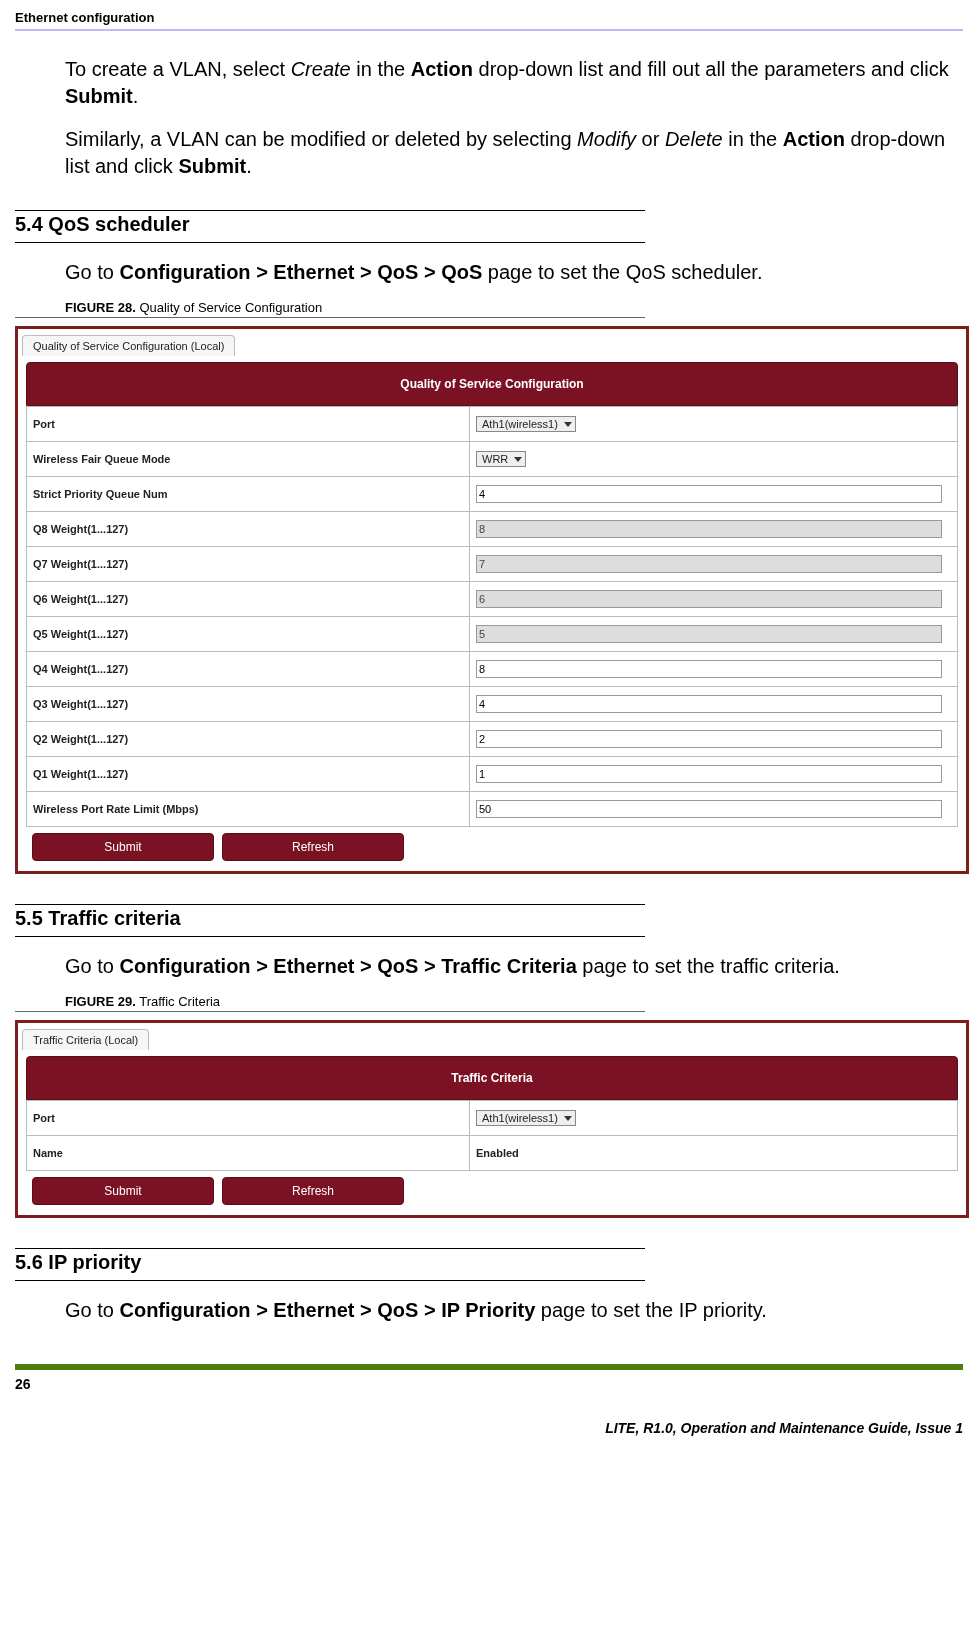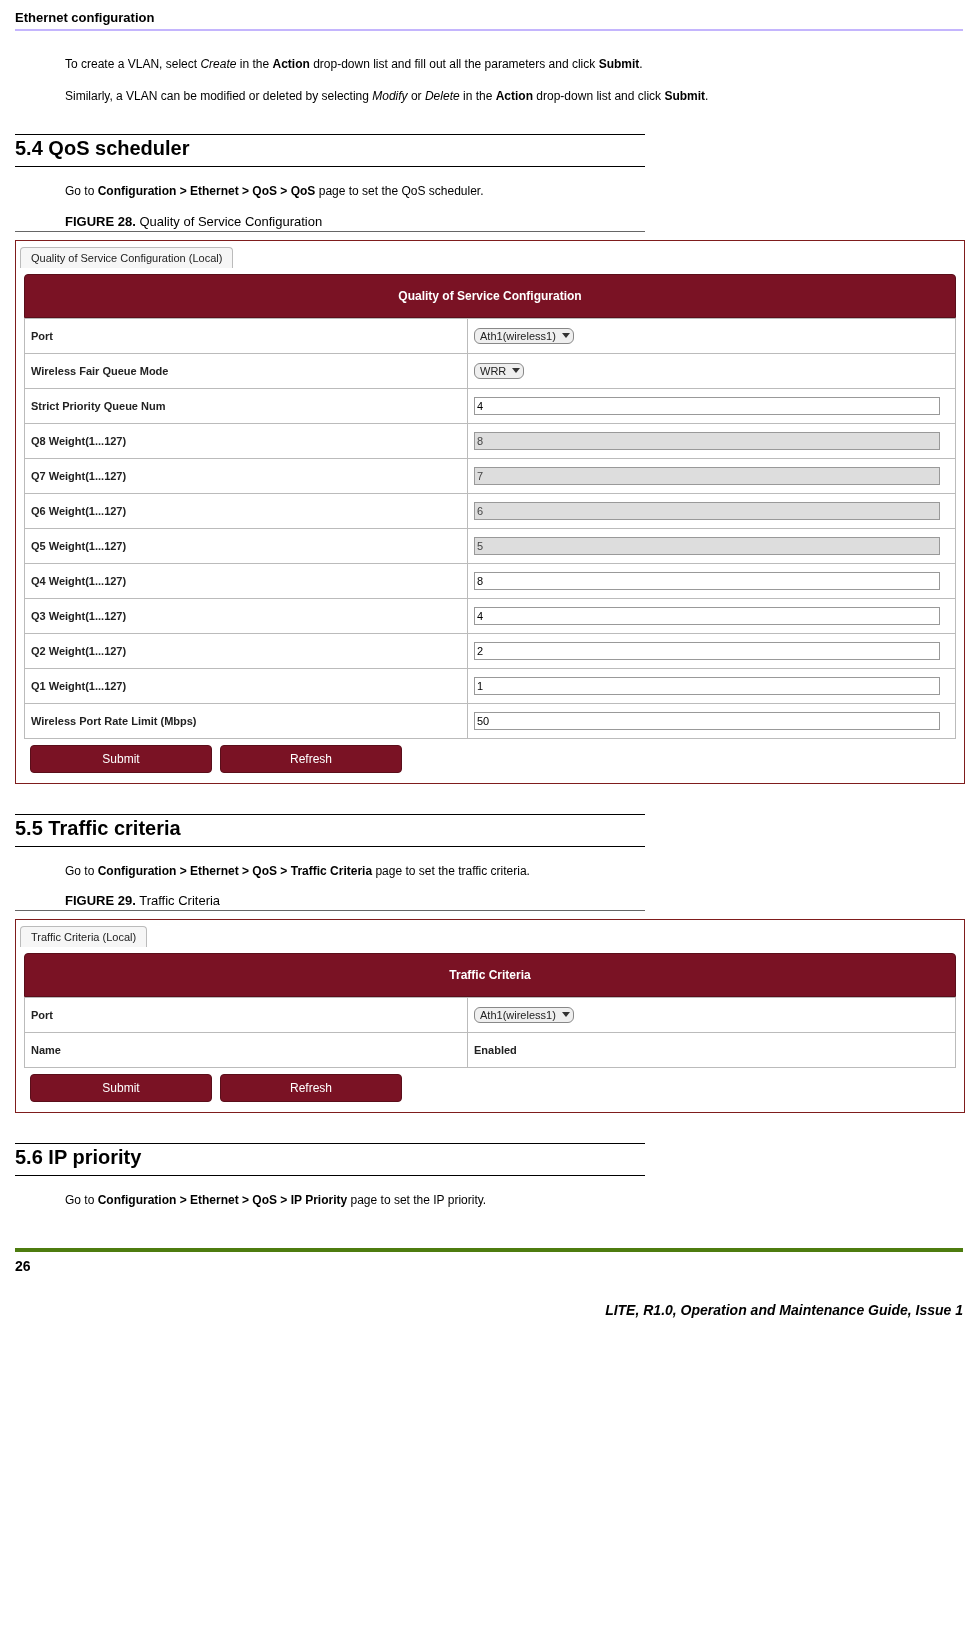--- a/index.html
+++ b/index.html
@@ -14,21 +14,21 @@
     padding: 10px 15px 20px 15px;
   }
   .chapter-header {
     font-size: 13px;
     font-weight: bold;
     padding-bottom: 4px;
     border-bottom: 2px solid #c4b5fd;
     margin-bottom: 25px;
   }
   .body-text {
-    font-size: 12px;
+    font-size: 20px;
     line-height: 1.35;
     margin: 16px 0 10px 50px;
   }
   .body-text .italic { font-style: italic; }
   .body-text .bold { font-weight: bold; }
   .section-hr {
     border: none;
     border-top: 1px solid #000;
     margin: 30px 0 2px 0;
     width: 630px;
@@ -53,21 +53,21 @@
     border: none;
     border-top: 1px solid #666;
     margin: 0 0 8px 0;
     width: 630px;
   }
 
   
   .qos-screenshot, .tc-screenshot {
     margin-left: 0;
     width: 948px;
-    border: 1px solid #7f1d1d;
+    border: 3px solid #7f1d1d;
     background: #fff;
     font-size: 11px;
   }
   .tab-area {
     padding: 6px 4px 0 4px;
     font-size: 11px;
   }
   .tab {
     display: inline-block;
     padding: 4px 10px;
@@ -124,21 +124,21 @@
     color: #444;
   }
   .dd {
     display: inline-flex;
     align-items: center;
     border: 1px solid #888;
     background: #efefef;
     font-size: 11px;
     font-family: Tahoma, Arial, sans-serif;
     padding: 1px 3px 1px 5px;
-    border-radius: 6px;
+    border-radius: 0;
   }
   .dd .car {
     display: inline-block;
     margin-left: 6px;
     width: 0; height: 0;
     border-left: 4px solid transparent;
     border-right: 4px solid transparent;
     border-top: 5px solid #333;
   }
   .btn-row {
@@ -155,21 +155,21 @@
     width: 180px;
     text-align: center;
     font-size: 12px;
     font-weight: normal;
     font-family: Tahoma, Arial, sans-serif;
   }
 
   
   .footer {
     margin-top: 40px;
-    border-top: 4px solid #4d7c0f;
+    border-top: 6px solid #4d7c0f;
     padding-top: 6px;
     display: flex;
     justify-content: space-between;
     font-size: 14px;
     font-weight: bold;
   }
   .footer .right { font-style: italic; margin-top: 44px; }
 </style>
 </head>
 <body>

